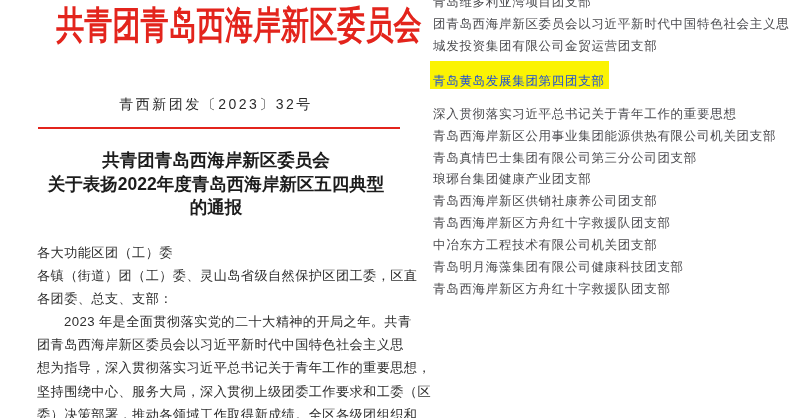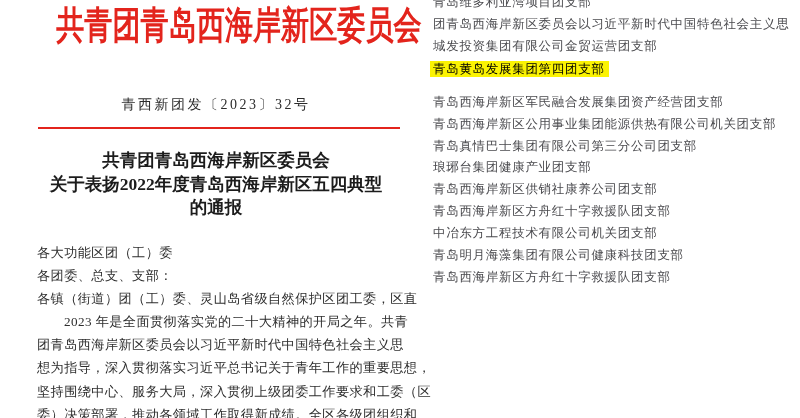--- a/index.html
+++ b/index.html
@@ -2,21 +2,21 @@
 <html><head>
 <meta charset="utf-8">
 <style>
   html, body { margin: 0; padding: 0; background: #ffffff; }
   .screen {
     position: relative;
     width: 800px;
     height: 418px;
     overflow: hidden;
     background: #ffffff;
-    font-family: Liberation Serif, serif;
+    font-family: Liberation Sans, sans-serif;
   }
 
   
   .left-doc {
     position: absolute;
     left: 0; top: 0;
     width: 432px; height: 418px;
   }
   .red-header {
     position: absolute;
@@ -75,22 +75,22 @@
     width: 367px;
     font-size: 12.5px;
     color: #4a4a4e;
     line-height: 21.9px;
     letter-spacing: 0.7px;
   }
   .right-list .list-item { white-space: nowrap; }
   .right-list .list-item.highlighted {
     display: inline-block;
     background: #fbf303;
-    color: #000000;
-    padding: 0 4px 0 3px;
+    color: #1d4ed8;
+    padding: 12px 4px 0 3px;
     margin-left: -3px;
     line-height: 16px;
     margin-top: 3px;
     margin-bottom: 15px;
   }
 </style>
 </head>
 <body>
 
 <div class="screen">
@@ -103,38 +103,38 @@
     <div class="red-line"></div>
 
     <div class="doc-title">
       <div class="t-line">共青团青岛西海岸新区委员会</div>
       <div class="t-line">关于表扬2022年度青岛西海岸新区五四典型</div>
       <div class="t-line">的通报</div>
     </div>
 
     <div class="doc-body">
       <div class="b-line">各大功能区团（工）委</div>
+      <div class="b-line">各镇（街道）团（工）委、灵山岛省级自然保护区团工委，区直</div>
       <div class="b-line">各团委、总支、支部：</div>
-      <div class="b-line">各镇（街道）团（工）委、灵山岛省级自然保护区团工委，区直</div>
       <div class="b-line indent">2023 年是全面贯彻落实党的二十大精神的开局之年。共青</div>
       <div class="b-line">团青岛西海岸新区委员会以习近平新时代中国特色社会主义思</div>
       <div class="b-line">想为指导，深入贯彻落实习近平总书记关于青年工作的重要思想，</div>
       <div class="b-line">坚持围绕中心、服务大局，深入贯彻上级团委工作要求和工委（区</div>
       <div class="b-line">委）决策部署，推动各领域工作取得新成绩。全区各级团组织和</div>
     </div>
   </div>
 
   <div class="right-list">
     <div class="list-item">青岛维多利亚湾项目团支部</div>
     <div class="list-item">团青岛西海岸新区委员会以习近平新时代中国特色社会主义思</div>
     <div class="list-item">城发投资集团有限公司金贸运营团支部</div>
     <div>
       <span class="list-item highlighted">青岛黄岛发展集团第四团支部</span>
     </div>
-    <div class="list-item">青岛西海岸新区军民融合发展集团资产经营团支部</div>
+    <div class="list-item">深入贯彻落实习近平总书记关于青年工作的重要思想</div>
     <div class="list-item">青岛西海岸新区公用事业集团能源供热有限公司机关团支部</div>
     <div class="list-item">青岛真情巴士集团有限公司第三分公司团支部</div>
     <div class="list-item">琅琊台集团健康产业团支部</div>
     <div class="list-item">青岛西海岸新区供销社康养公司团支部</div>
     <div class="list-item">青岛西海岸新区方舟红十字救援队团支部</div>
     <div class="list-item">中冶东方工程技术有限公司机关团支部</div>
     <div class="list-item">青岛明月海藻集团有限公司健康科技团支部</div>
     <div class="list-item">青岛西海岸新区方舟红十字救援队团支部</div>
   </div>
 

